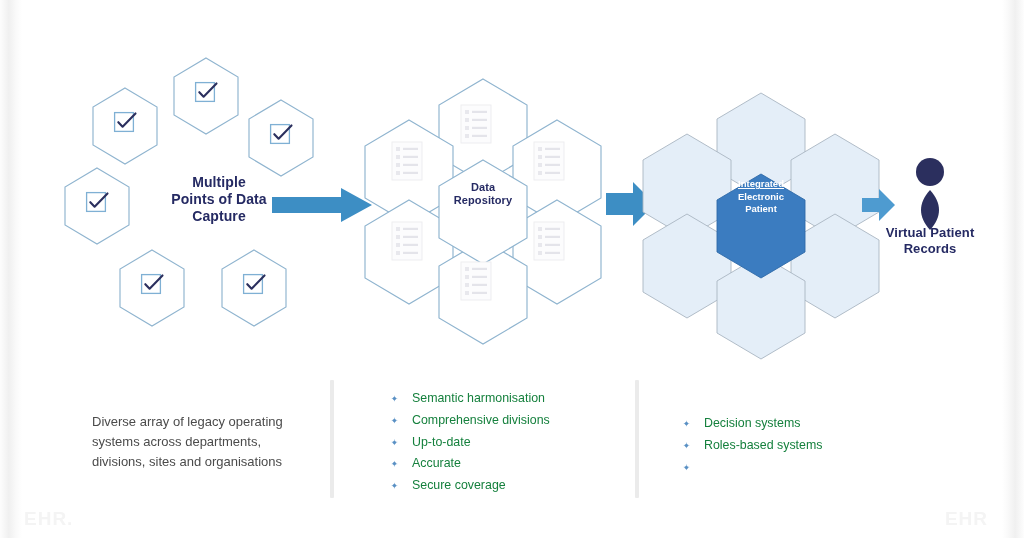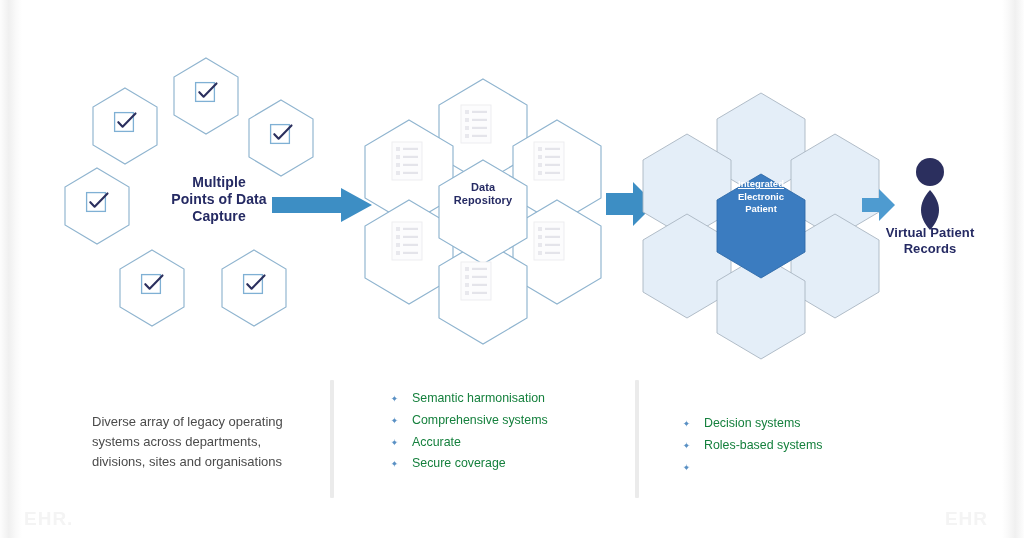--- a/index.html
+++ b/index.html
@@ -226,21 +226,25 @@
 
   <div class="note-block note-legacy">Diverse array of legacy operating systems across departments, divisions, sites and organisations</div>
 
   <ul class="bullet-list list-mid">
     <li>
       <span class="bullet"></span>
       <span>Semantic harmonisation</span>
     </li>
     <li>
       <span class="bullet"></span>
-      <span>Comprehensive systems</span>
+      <span>Comprehensive divisions</span>
+    </li>
+    <li>
+      <span class="bullet"></span>
+      <span>Up-to-date</span>
     </li>
     <li>
       <span class="bullet"></span>
       <span>Accurate</span>
     </li>
     <li>
       <span class="bullet"></span>
       <span>Secure coverage</span>
     </li>
   </ul>

